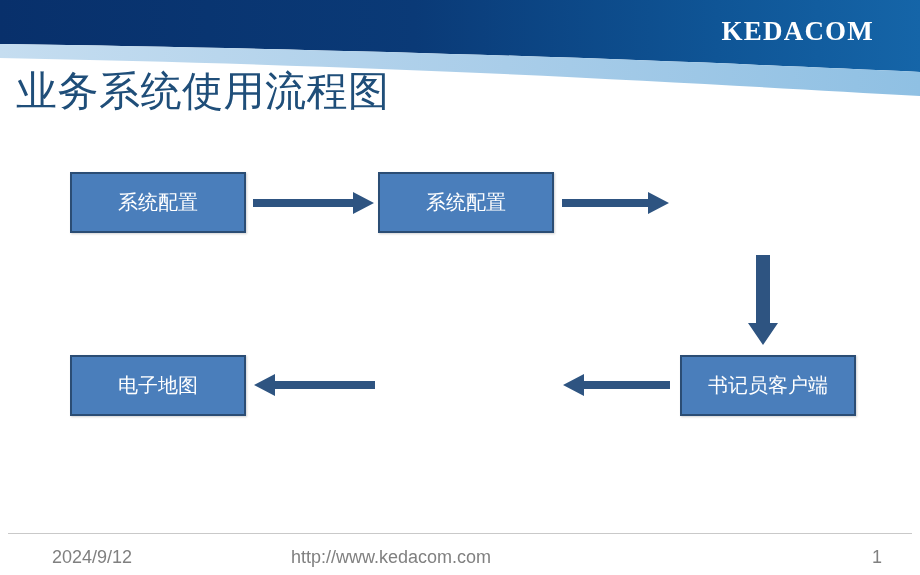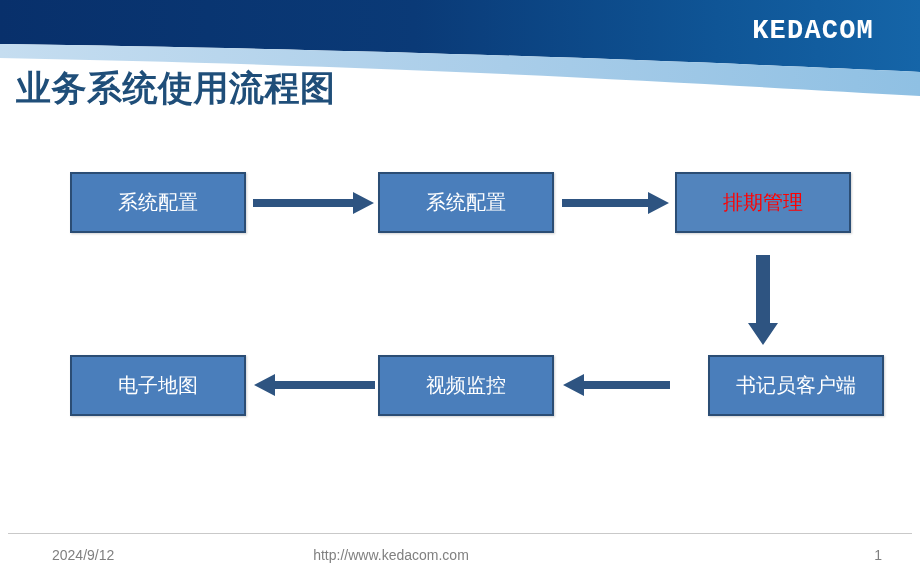--- a/index.html
+++ b/index.html
@@ -27,31 +27,31 @@
     left: 0; top: 0;
   }
   #brand-logo {
     position: absolute;
     right: 46px;
     top: 18px;
     color: #ffffff;
     font-size: 27px;
     font-weight: bold;
     letter-spacing: 1.2px;
-    font-family: Liberation Mono, monospace;
+    font-family: Liberation Serif, serif;
     line-height: 1;
     white-space: nowrap;
   }
   #page-title {
     position: absolute;
     left: 16px;
     top: 71px;
     color: #1f4e79;
-    font-size: 35px;
-    font-weight: bold;
+    font-size: 41px;
+    font-weight: normal;
     letter-spacing: 0.5px;
     line-height: 1;
     white-space: nowrap;
     font-family: "DejaVu Sans", sans-serif;
   }
 
   
   #flowchart {
     position: absolute;
     left: 0; top: 0;
@@ -99,21 +99,21 @@
     left: 8px;
     top: 0;
     width: 904px;
     height: 1px;
     background: #c9c9c9;
   }
   .footer-text {
     position: absolute;
     top: 14px;
     color: #808080;
-    font-size: 14px;
+    font-size: 18px;
     font-family: "Liberation Sans", "DejaVu Sans", sans-serif;
     white-space: nowrap;
   }
   #footer-date { left: 52px; }
   #footer-url  { left: 0; width: 782px; text-align: center; }
   #footer-page { left: 0; width: 920px; text-align: right; padding-right: 38px; box-sizing: border-box; }
 </style>
 </head>
 <body>
 
@@ -155,39 +155,33 @@
   </svg>
 
   <div class="flow-box" style="left:378px; top:172px; width:176px; height:61px;">
     <span class="flow-box-label">系统配置</span>
   </div>
 
   <svg class="arrow-svg" style="left:562px; top:192px;" width="108" height="22" viewBox="0 0 108 22">
     <path d="M0,7 L86,7 L86,0 L107,11 L86,22 L86,15 L0,15 Z" fill="#2e5481"></path>
   </svg>
 
-  <div class="flow-box highlight" style="left:675px; top:172px; width:176px; height:61px;">
-    <span class="flow-box-label">排期管理</span>
-  </div>
 
   <svg class="arrow-svg" style="left:748px; top:255px;" width="30" height="90" viewBox="0 0 30 90">
     <path d="M8,0 L22,0 L22,68 L30,68 L15,90 L0,68 L8,68 Z" fill="#2e5481"></path>
   </svg>
 
-  <div class="flow-box" style="left:708px; top:355px; width:176px; height:61px;font-family:Liberation Serif, serif;">
+  <div class="flow-box" style="left:680px; top:355px; width:176px; height:61px;font-family:Liberation Serif, serif;">
     <span class="flow-box-label">书记员客户端</span>
   </div>
 
   <svg class="arrow-svg" style="left:562px; top:374px;" width="108" height="22" viewBox="0 0 108 22">
     <path d="M108,7 L22,7 L22,0 L1,11 L22,22 L22,15 L108,15 Z" fill="#2e5481"></path>
   </svg>
 
-  <div class="flow-box" style="left:378px; top:355px; width:176px; height:61px;">
-    <span class="flow-box-label">视频监控</span>
-  </div>
 
   <svg class="arrow-svg" style="left:253px; top:374px;" width="122" height="22" viewBox="0 0 122 22">
     <path d="M122,7 L22,7 L22,0 L1,11 L22,22 L22,15 L122,15 Z" fill="#2e5481"></path>
   </svg>
 
   <div class="flow-box" style="left:70px; top:355px; width:176px; height:61px;">
     <span class="flow-box-label">电子地图</span>
   </div>
 </div>
 

